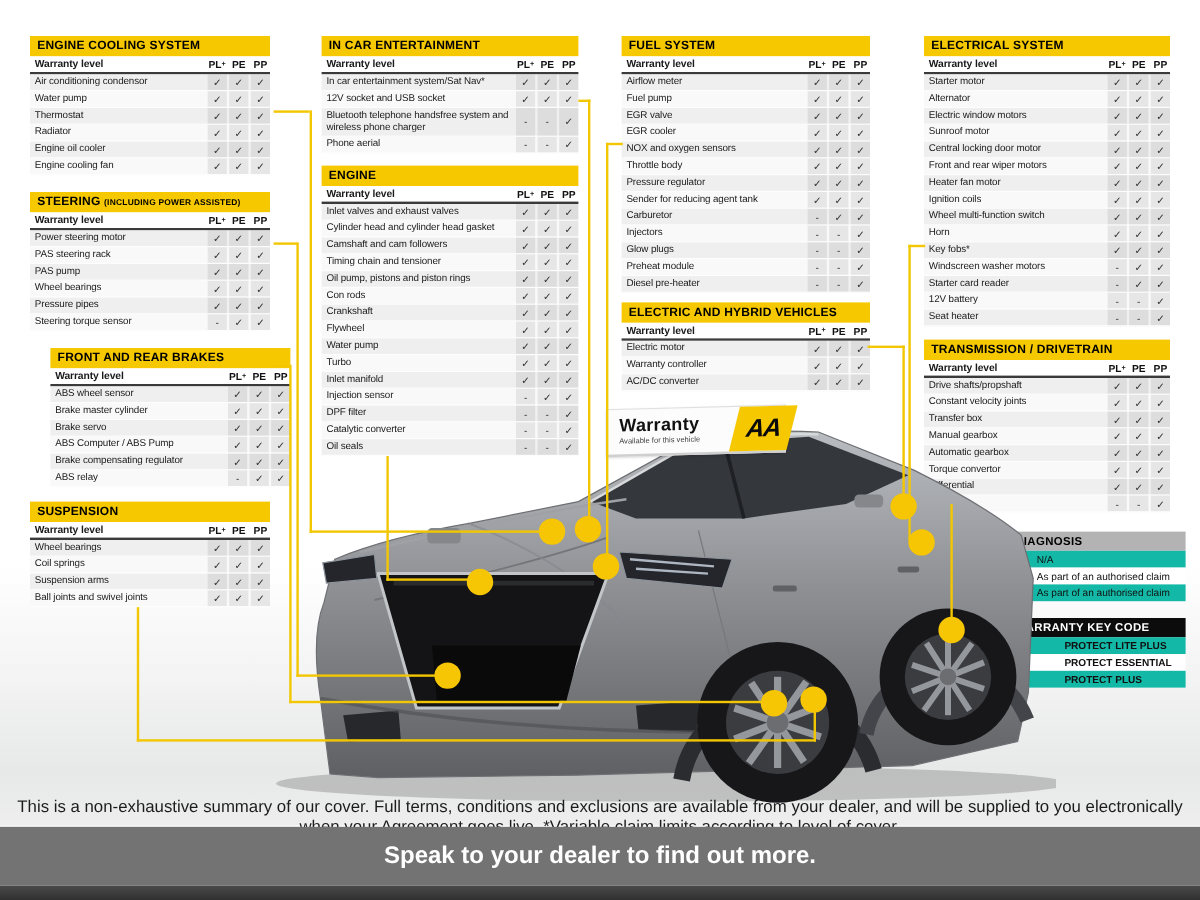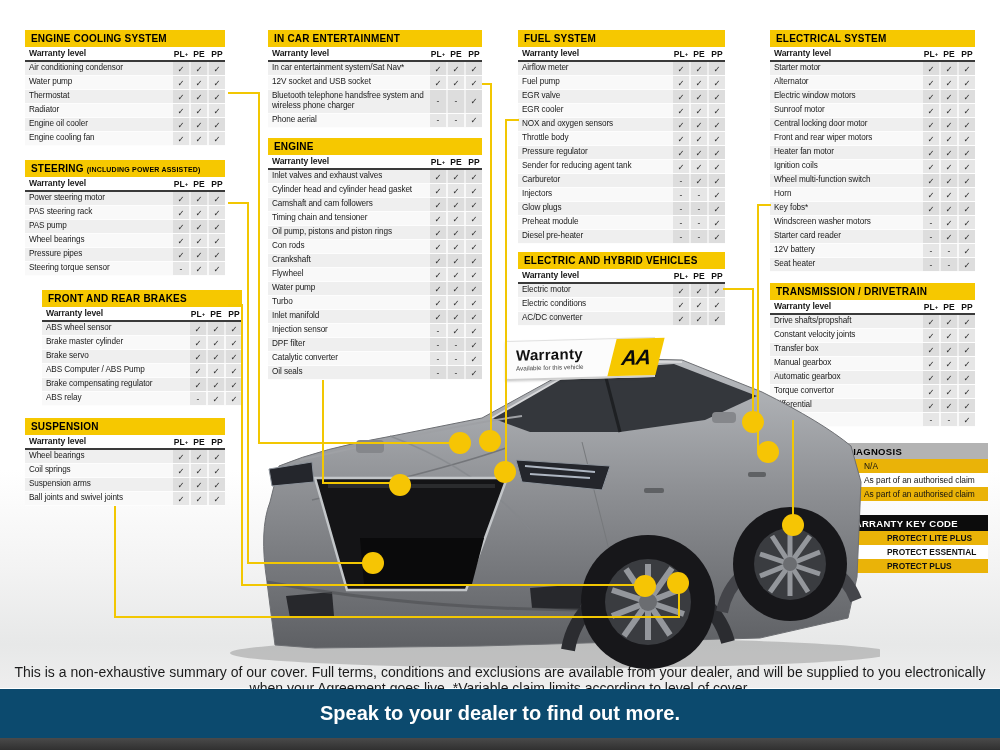--- a/index.html
+++ b/index.html
@@ -25,21 +25,21 @@
                   background:rgba(0,0,0,0.075); margin-left:2px; color:#333; font-size:8.5px; }
   .wtable .hrow .cell { background:transparent; font-weight:bold; color:#111; }
   .wtable sup { font-size:6px; }
 
   
   .legend { position:absolute; width:150px; font-size:8.4px; color:#111; }
   .legend .lttl { font-weight:bold; font-size:9.5px; padding:3px 8px; height:16px; letter-spacing:.3px; }
   .legend.gray .lttl { background:#b3b3b3; color:#000; }
   .legend.black .lttl { background:#0c0c0c; color:#fff; }
   .legend .lrow { display:flex; min-height:14px; align-items:center; }
-  .legend .lrow.even { background:#eab308; }
+  .legend .lrow.even { background:#14b8a6; }
   .legend .lrow.odd { background:#ffffff; }
   .legend .code { width:26px; font-weight:bold; padding-left:3px; }
   .legend .desc { flex:1; }
   .legend.black .desc { font-weight:bold;padding-left:23px; }
 
   
   .cl { position:absolute; background:#F2C702; z-index:3; }
   .dot { position:absolute; width:22px; height:22px; border-radius:50%; background:#F6C504; z-index:4; }
 
   
@@ -52,21 +52,21 @@
   .roofsign .rs-aa { width:48px; background:#F6C800; transform:skewX(-14deg); margin-right:-6px;
                      display:flex; align-items:center; justify-content:center; }
   .roofsign .rs-aa span { font-weight:bold; font-style:italic; font-size:21px; color:#0a0a0a;
                           transform:skewX(8deg); letter-spacing:-1px; }
 
   .car-svg { position:absolute; left:60px; top:350px; z-index:1; }
 
   
   .disclaimer { position:absolute; left:0; top:664px; width:1000px; text-align:center;
                 font-size:14px; color:#1c1c1c; z-index:5; }
-  .banner { position:absolute; left:0; top:689px; width:1000px; height:49px; background:#0c4a6e;
+  .banner { position:absolute; left:0; top:689px; width:1000px; height:49px; background:#737373;
             color:#fff; font-weight:bold; font-size:20px; text-align:center; line-height:49px; z-index:6; }
   .bottomstrip { position:absolute; left:0; top:738px; width:1000px; height:12px;
                  background:linear-gradient(180deg,#4a4a4a,#303030); z-index:6; }
 </style>
 </head>
 <body>
 
 <div class="page">
 
   <div class="floor"></div>
@@ -592,21 +592,21 @@
         <span class="cell">PE</span>
         <span class="cell">PP</span>
       </div>
       <div class="row even">
         <span class="lbl">Electric motor</span>
         <span class="cell">✓</span>
         <span class="cell">✓</span>
         <span class="cell">✓</span>
       </div>
       <div class="row odd">
-        <span class="lbl">Electric conditions</span>
+        <span class="lbl">Warranty controller</span>
         <span class="cell">✓</span>
         <span class="cell">✓</span>
         <span class="cell">✓</span>
       </div>
       <div class="row even">
         <span class="lbl">AC/DC converter</span>
         <span class="cell">✓</span>
         <span class="cell">✓</span>
         <span class="cell">✓</span>
       </div>

